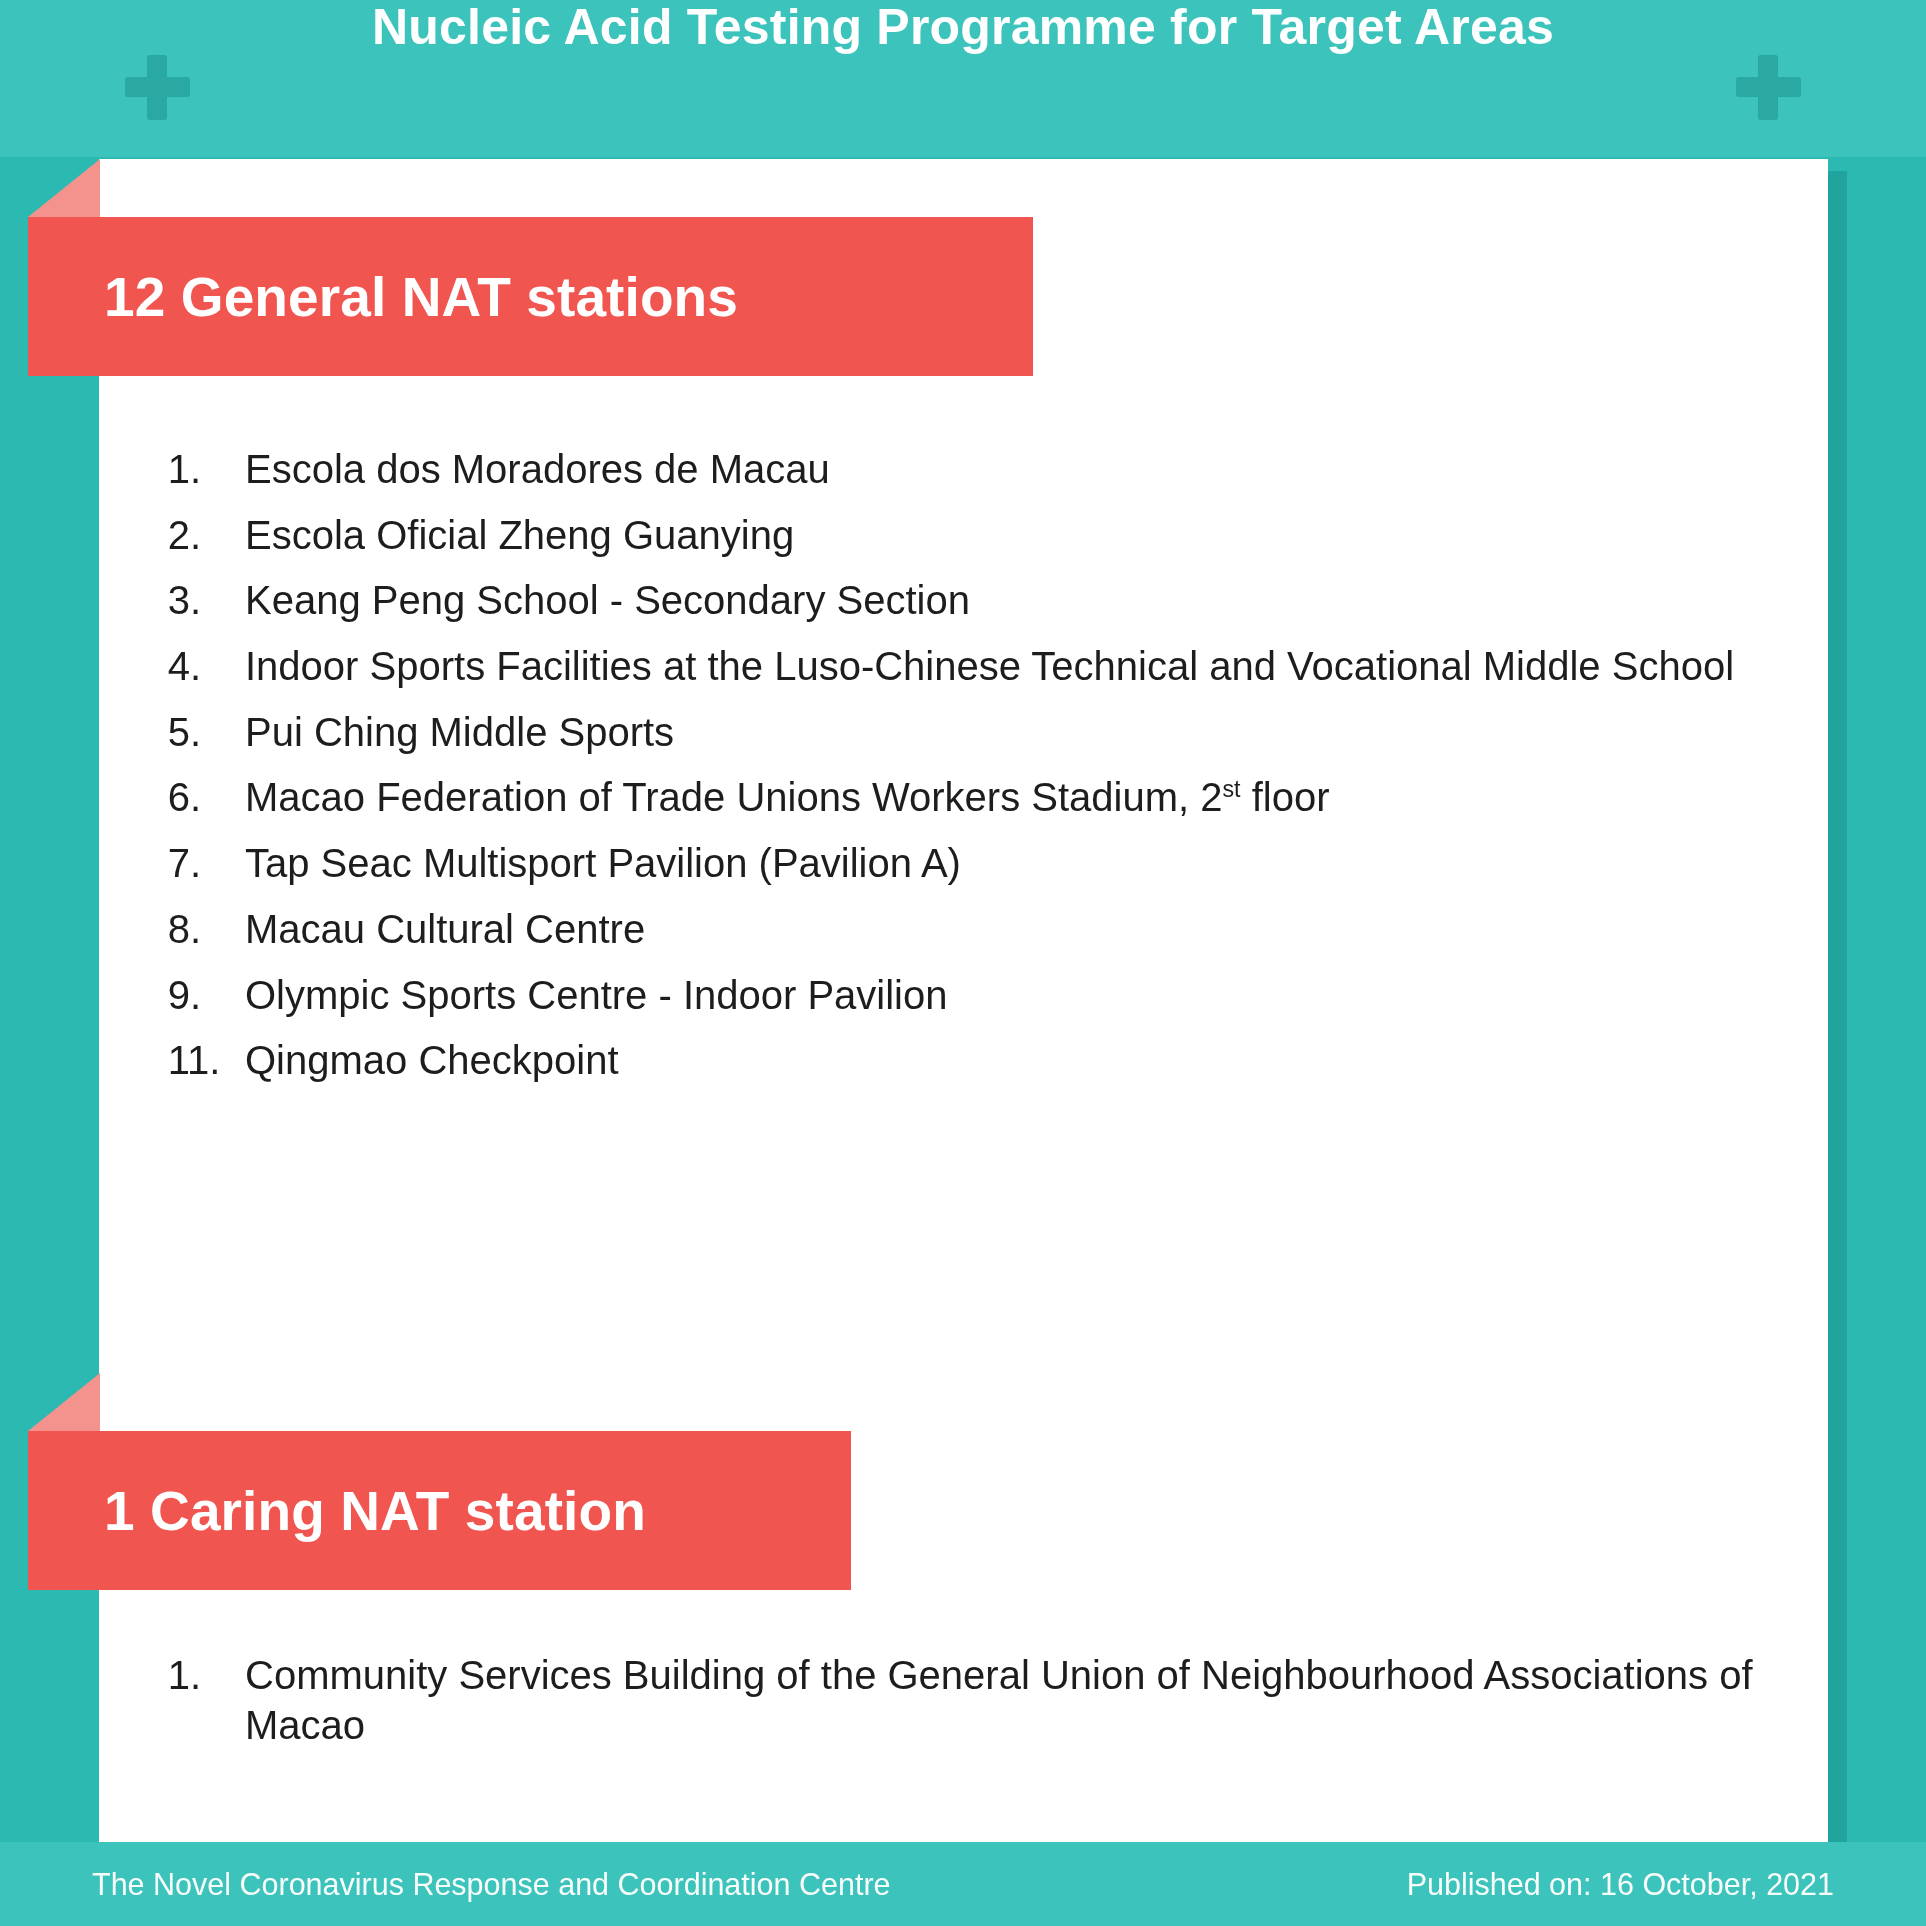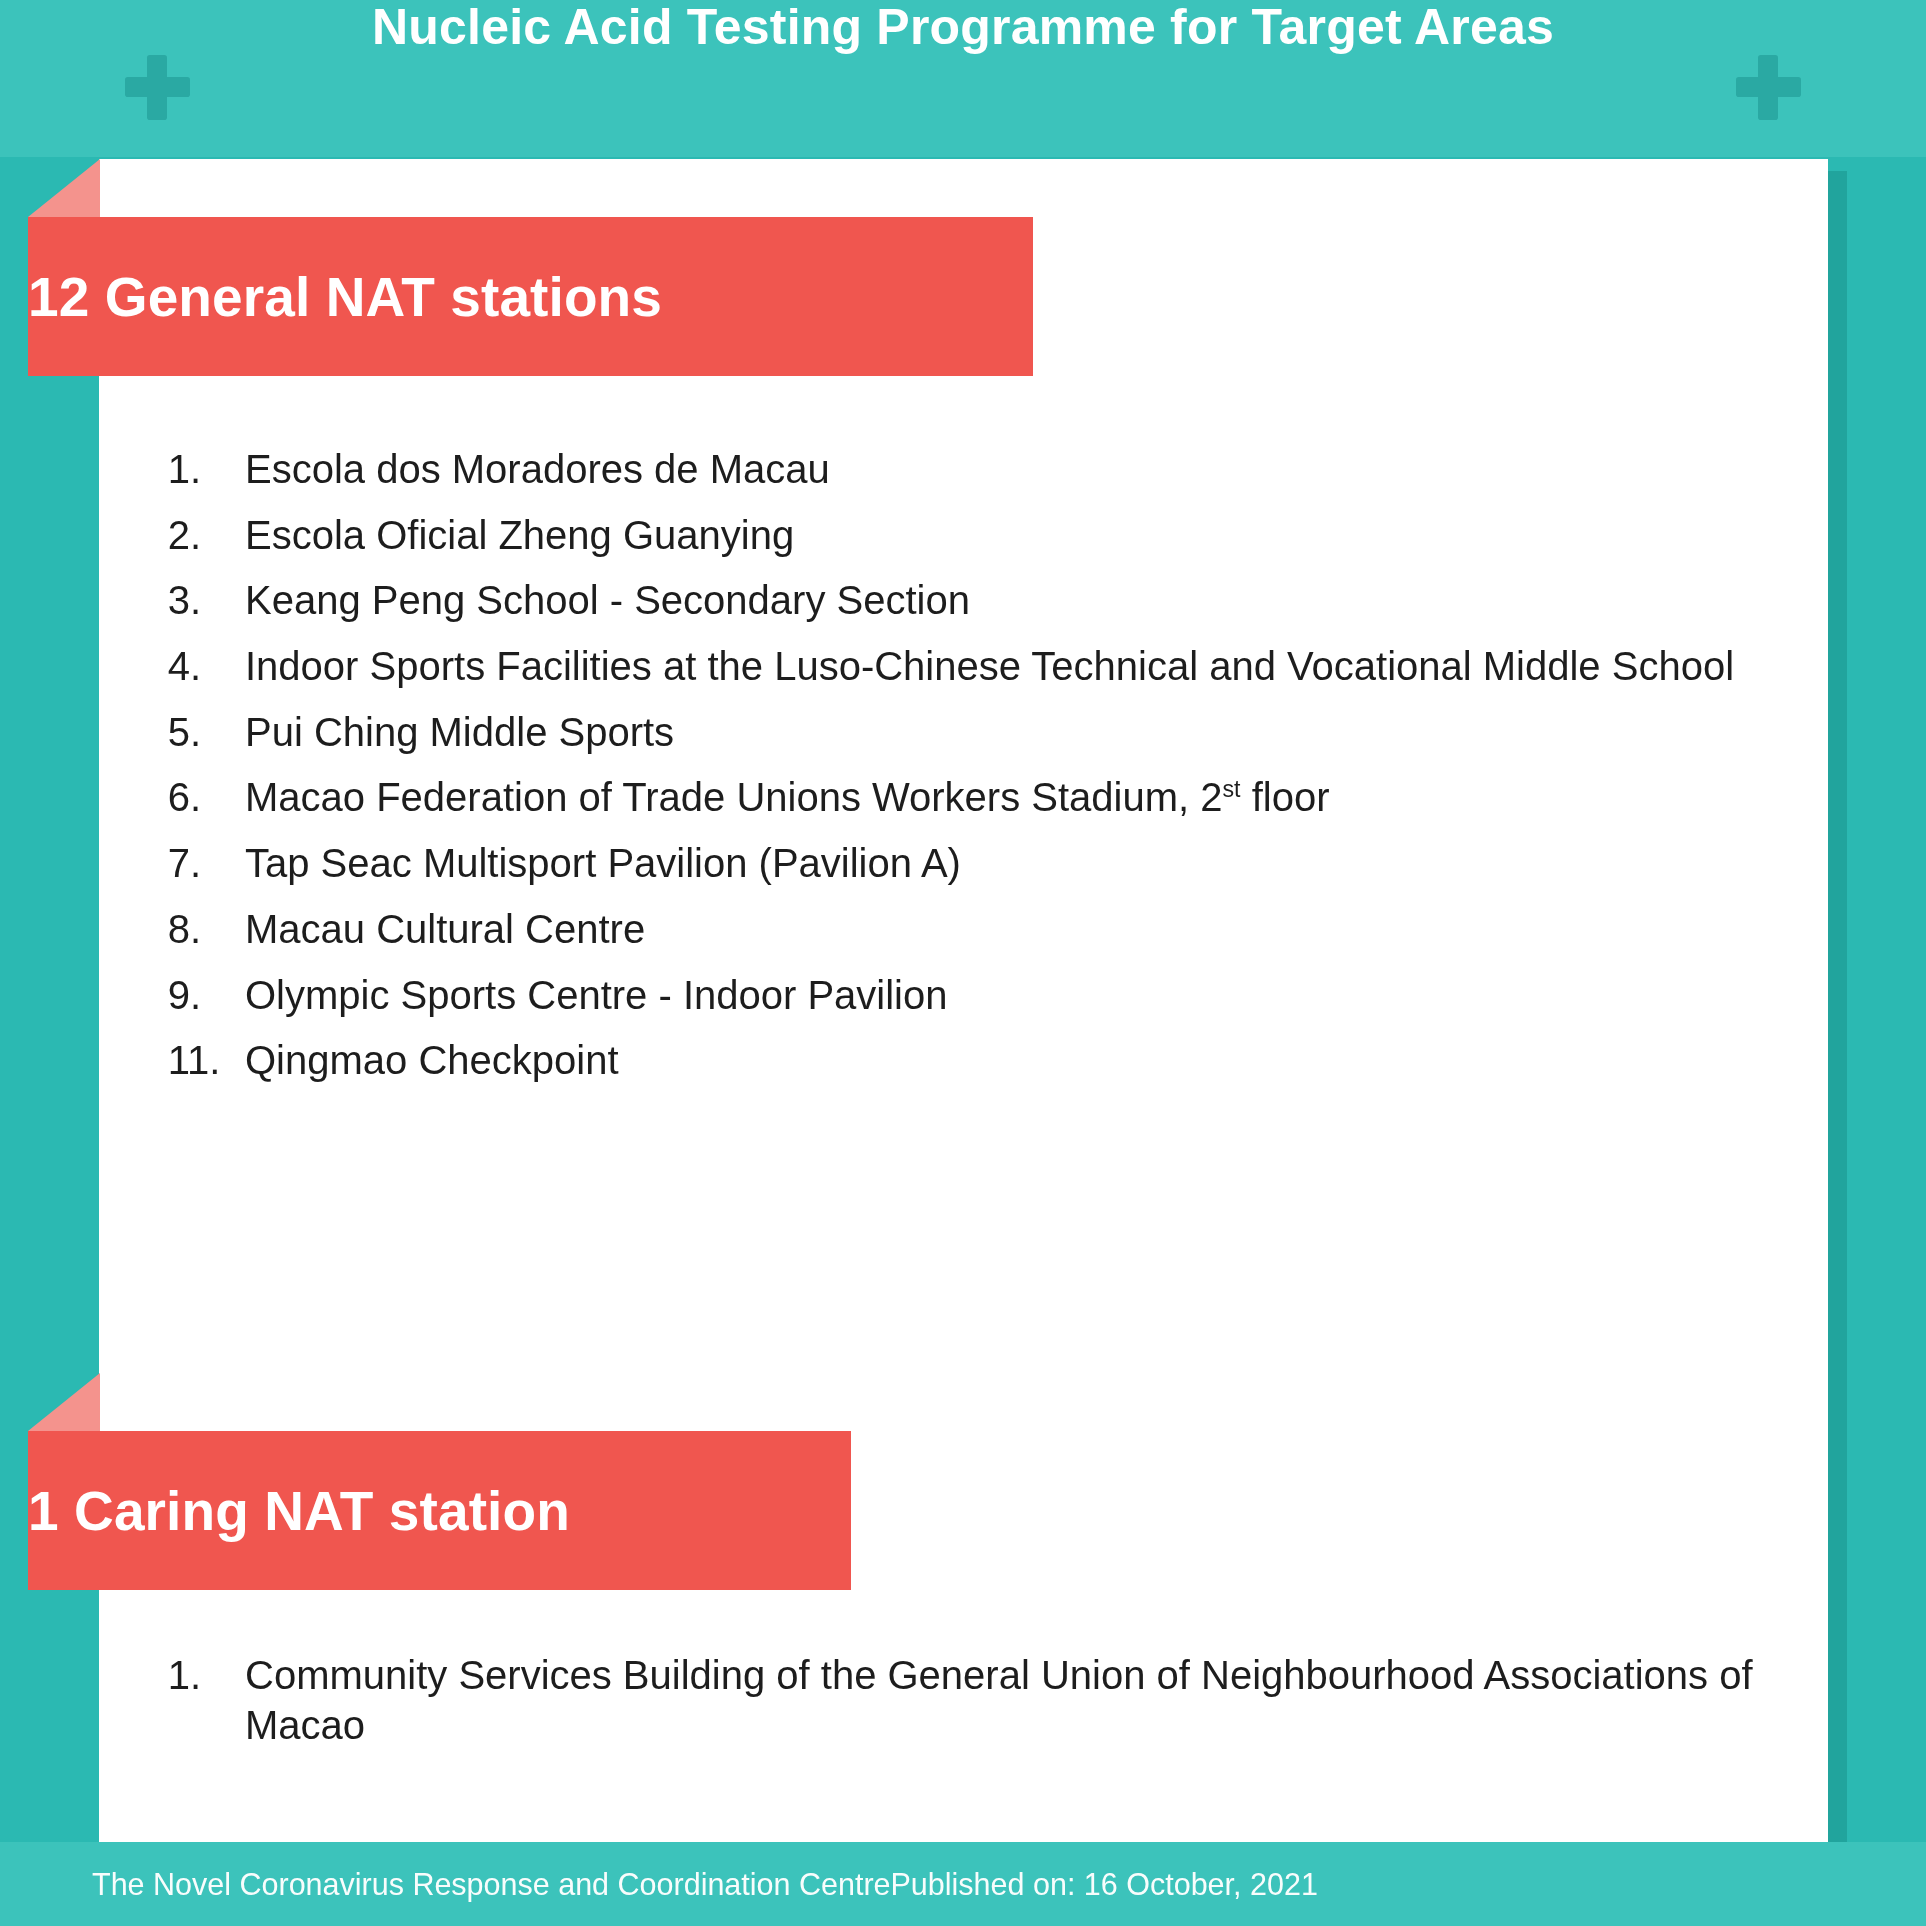--- a/index.html
+++ b/index.html
@@ -82,20 +82,21 @@
   }
 
   
   .ribbon {
     position: absolute;
     left: 28px;
     background: #f0564f;
     display: flex;
     align-items: center;
     box-sizing: border-box;
+    padding-left: 76px;
   }
   .ribbon-title {
     color: #ffffff;
     font-weight: bold;
     font-size: 55px;
     letter-spacing: 0.1px;
     white-space: nowrap;
   }
   .fold {
     position: absolute;
@@ -163,20 +164,21 @@
   
   .footer {
     position: absolute;
     left: 0;
     bottom: 0;
     width: 1926px;
     height: 84px;
     background: #3cc3bb;
     display: flex;
     align-items: center;
+    justify-content: space-between;
     box-sizing: border-box;
     padding: 16px 92px;
   }
   .footer-left, .footer-right {
     color: #ffffff;
     font-size: 30.5px;
     opacity: 0.97;
   }
 </style>
 </head>

